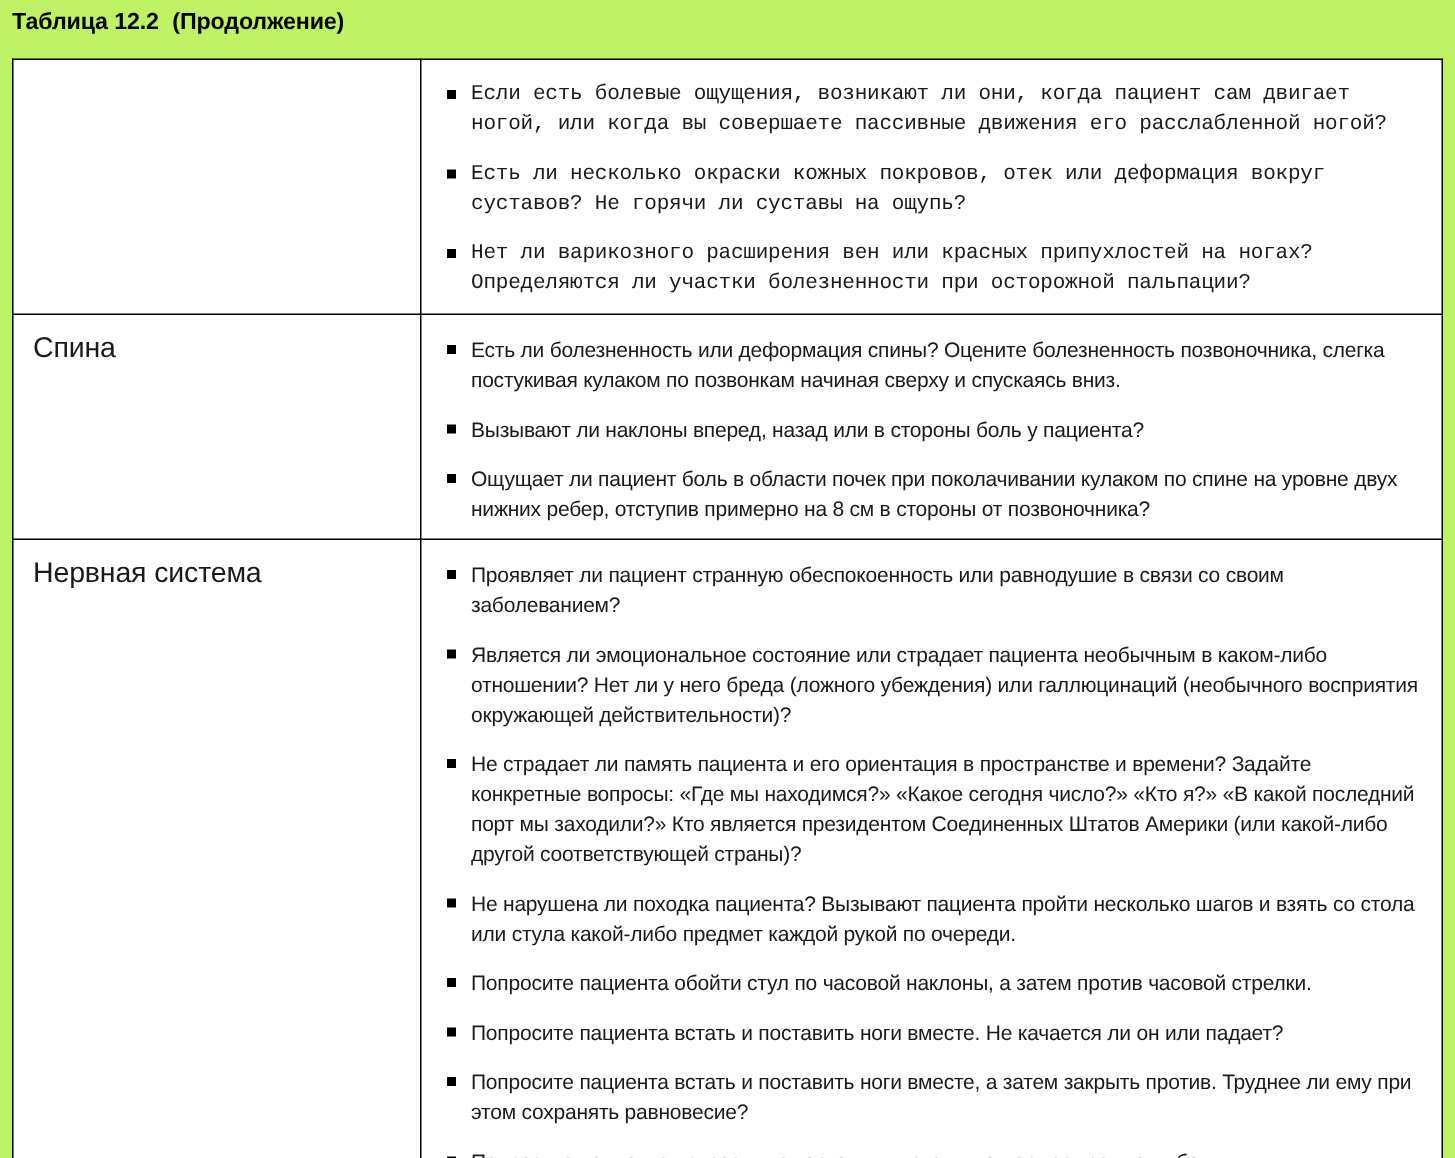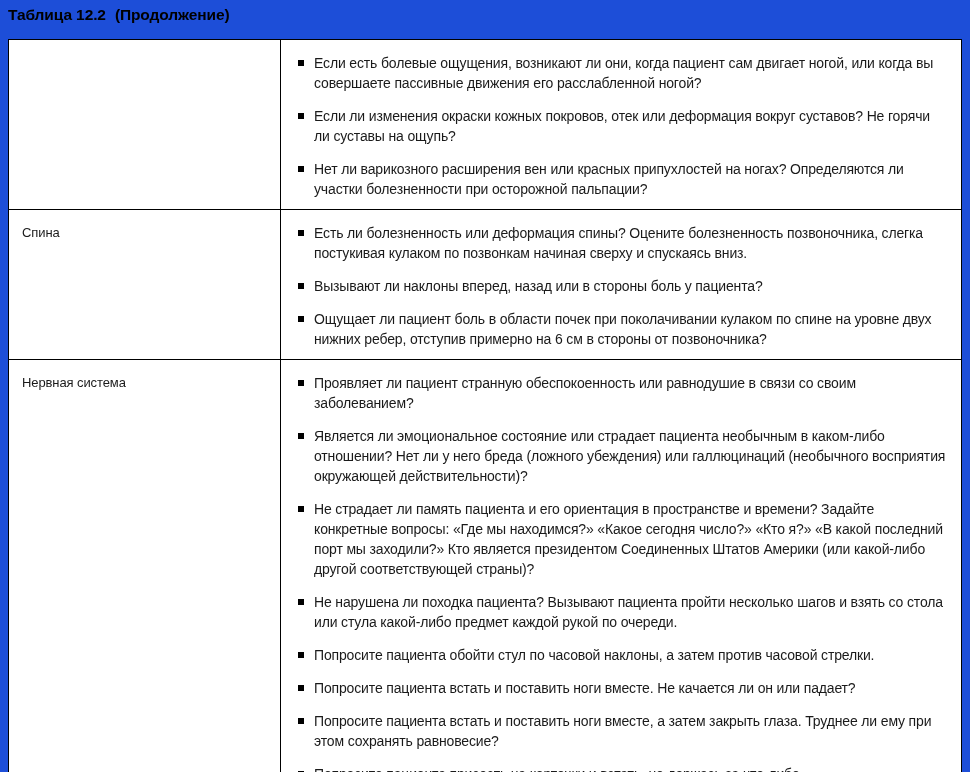--- a/index.html
+++ b/index.html
@@ -11,21 +11,21 @@
     width: 970px;
     height: 772px;
     font-family: "Liberation Sans", "DejaVu Sans", sans-serif;
     color: #1a1a1a;
     overflow: hidden;
   }
   .page {
     position: relative;
     width: 970px;
     height: 772px;
-    background: #1d4ed8;
+    background: #bef264;
   }
   .title {
     position: absolute;
     left: 8px;
     top: 6px;
     font-size: 15.5px;
     font-weight: 700;
     color: #000000;
     letter-spacing: -0.1px;
     white-space: nowrap;
@@ -42,28 +42,28 @@
     table-layout: fixed;
   }
   table.tbl td {
     border: 1.5px solid #000000;
     vertical-align: top;
     background: #ffffff;
   }
   td.lbl {
     width: 248px;
     padding: 13px 10px 10px 13px;
-    font-size: 13px;
+    font-size: 19px;
     line-height: 20px;
     letter-spacing: -0.1px;
   }
   td.cnt {
     padding: 13px 14px 10px 17px;
   }
-  tr.r1 { height: 160px; }
+  tr.r1 { height: 160px; font-family: Liberation Mono, monospace; }
   tr.r2 { height: 142px; }
   tr.r3 { height: 422px; }
   .bullet {
     display: flex;
     align-items: flex-start;
     margin: 0 0 13px 0;
     font-size: 14px;
     line-height: 20px;
     letter-spacing: -0.15px;
   }
@@ -93,21 +93,21 @@
         <td class="lbl">
           <span></span>
         </td>
         <td class="cnt">
           <div class="bullet">
             <span class="sq"></span>
             <span class="bt">Если есть болевые ощущения, возникают ли они, когда пациент сам двигает ногой, или когда вы совершаете пассивные движения его расслабленной ногой?</span>
           </div>
           <div class="bullet">
             <span class="sq"></span>
-            <span class="bt">Если ли изменения окраски кожных покровов, отек или деформация вокруг суставов? Не горячи ли суставы на ощупь?</span>
+            <span class="bt">Есть ли несколько окраски кожных покровов, отек или деформация вокруг суставов? Не горячи ли суставы на ощупь?</span>
           </div>
           <div class="bullet">
             <span class="sq"></span>
             <span class="bt">Нет ли варикозного расширения вен или красных припухлостей на ногах? Определяются ли участки болезненности при осторожной пальпации?</span>
           </div>
         </td>
       </tr>
 
       <tr class="r2">
         <td class="lbl">
@@ -117,21 +117,21 @@
           <div class="bullet">
             <span class="sq"></span>
             <span class="bt">Есть ли болезненность или деформация спины? Оцените болезненность позвоночника, слегка постукивая кулаком по позвонкам начиная сверху и спускаясь вниз.</span>
           </div>
           <div class="bullet">
             <span class="sq"></span>
             <span class="bt">Вызывают ли наклоны вперед, назад или в стороны боль у пациента?</span>
           </div>
           <div class="bullet">
             <span class="sq"></span>
-            <span class="bt">Ощущает ли пациент боль в области почек при поколачивании кулаком по спине на уровне двух нижних ребер, отступив примерно на 6 см в стороны от позвоночника?</span>
+            <span class="bt">Ощущает ли пациент боль в области почек при поколачивании кулаком по спине на уровне двух нижних ребер, отступив примерно на 8 см в стороны от позвоночника?</span>
           </div>
         </td>
       </tr>
 
       <tr class="r3">
         <td class="lbl">
           <span>Нервная система</span>
         </td>
         <td class="cnt">
           <div class="bullet">
@@ -153,21 +153,21 @@
           <div class="bullet">
             <span class="sq"></span>
             <span class="bt">Попросите пациента обойти стул по часовой наклоны, а затем против часовой стрелки.</span>
           </div>
           <div class="bullet">
             <span class="sq"></span>
             <span class="bt">Попросите пациента встать и поставить ноги вместе. Не качается ли он или падает?</span>
           </div>
           <div class="bullet">
             <span class="sq"></span>
-            <span class="bt">Попросите пациента встать и поставить ноги вместе, а затем закрыть глаза. Труднее ли ему при этом сохранять равновесие?</span>
+            <span class="bt">Попросите пациента встать и поставить ноги вместе, а затем закрыть против. Труднее ли ему при этом сохранять равновесие?</span>
           </div>
           <div class="bullet">
             <span class="sq"></span>
             <span class="bt">Попросите пациента присесть на корточки и встать, не держась за что-либо.</span>
           </div>
         </td>
       </tr>
 
     </tbody>
   </table>

